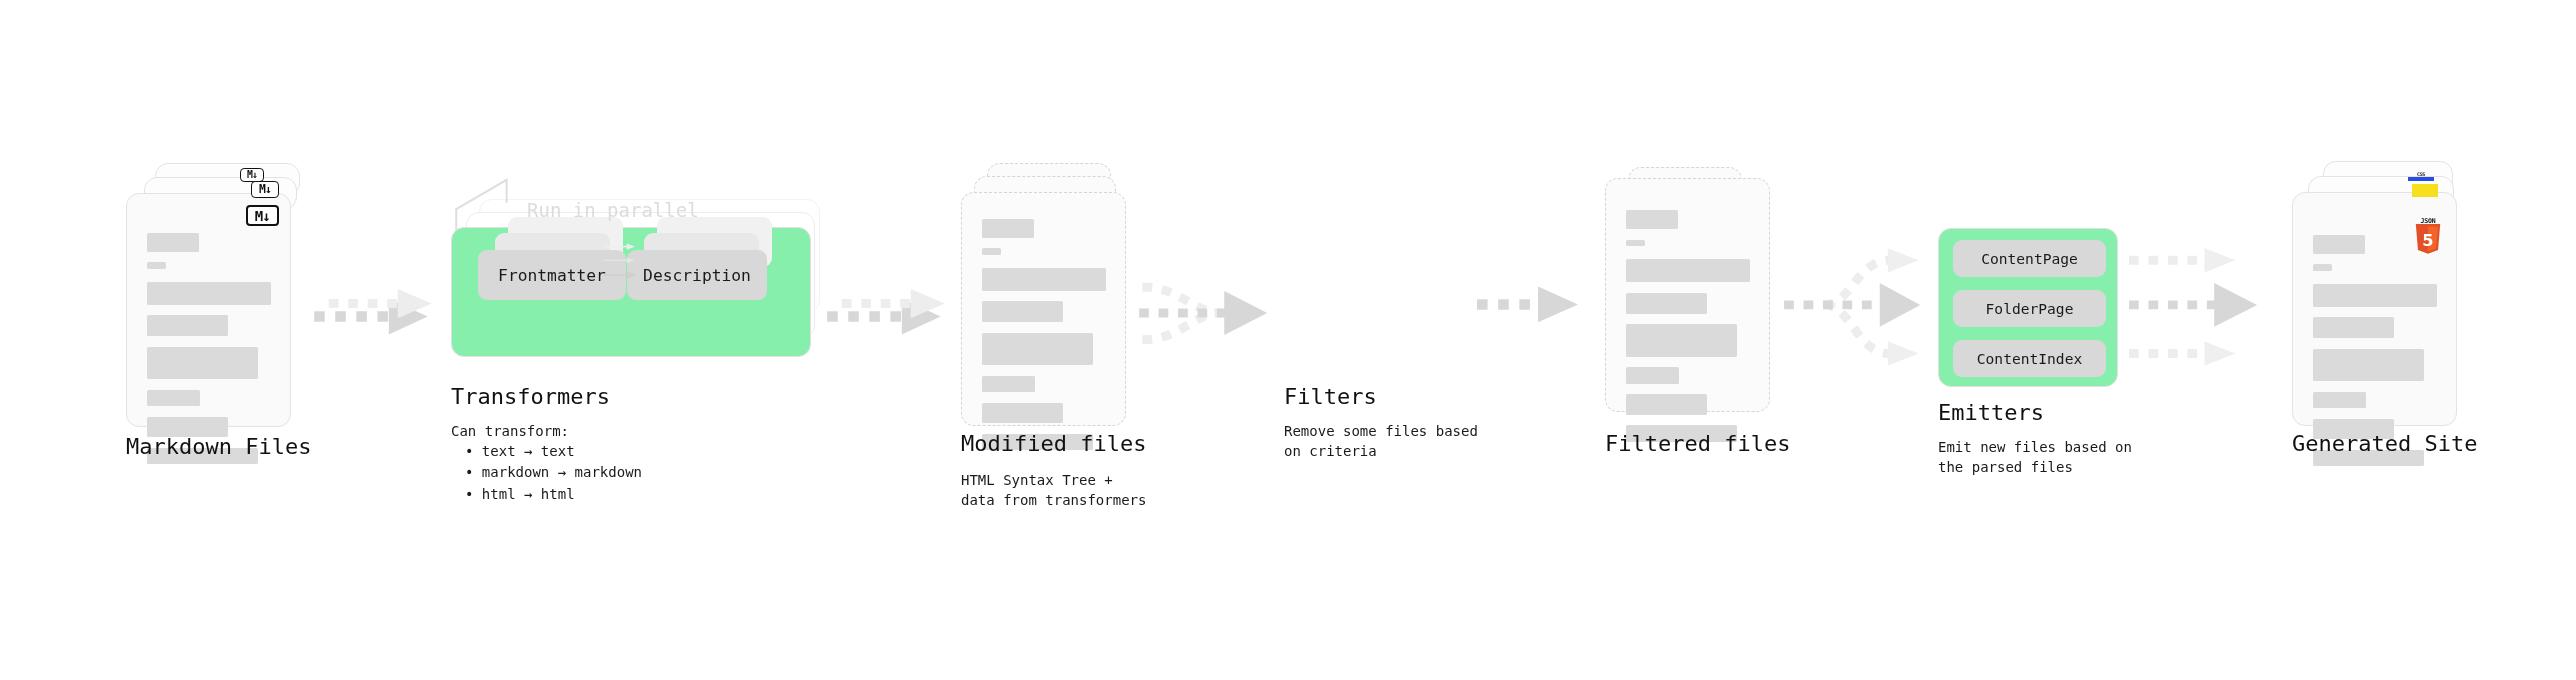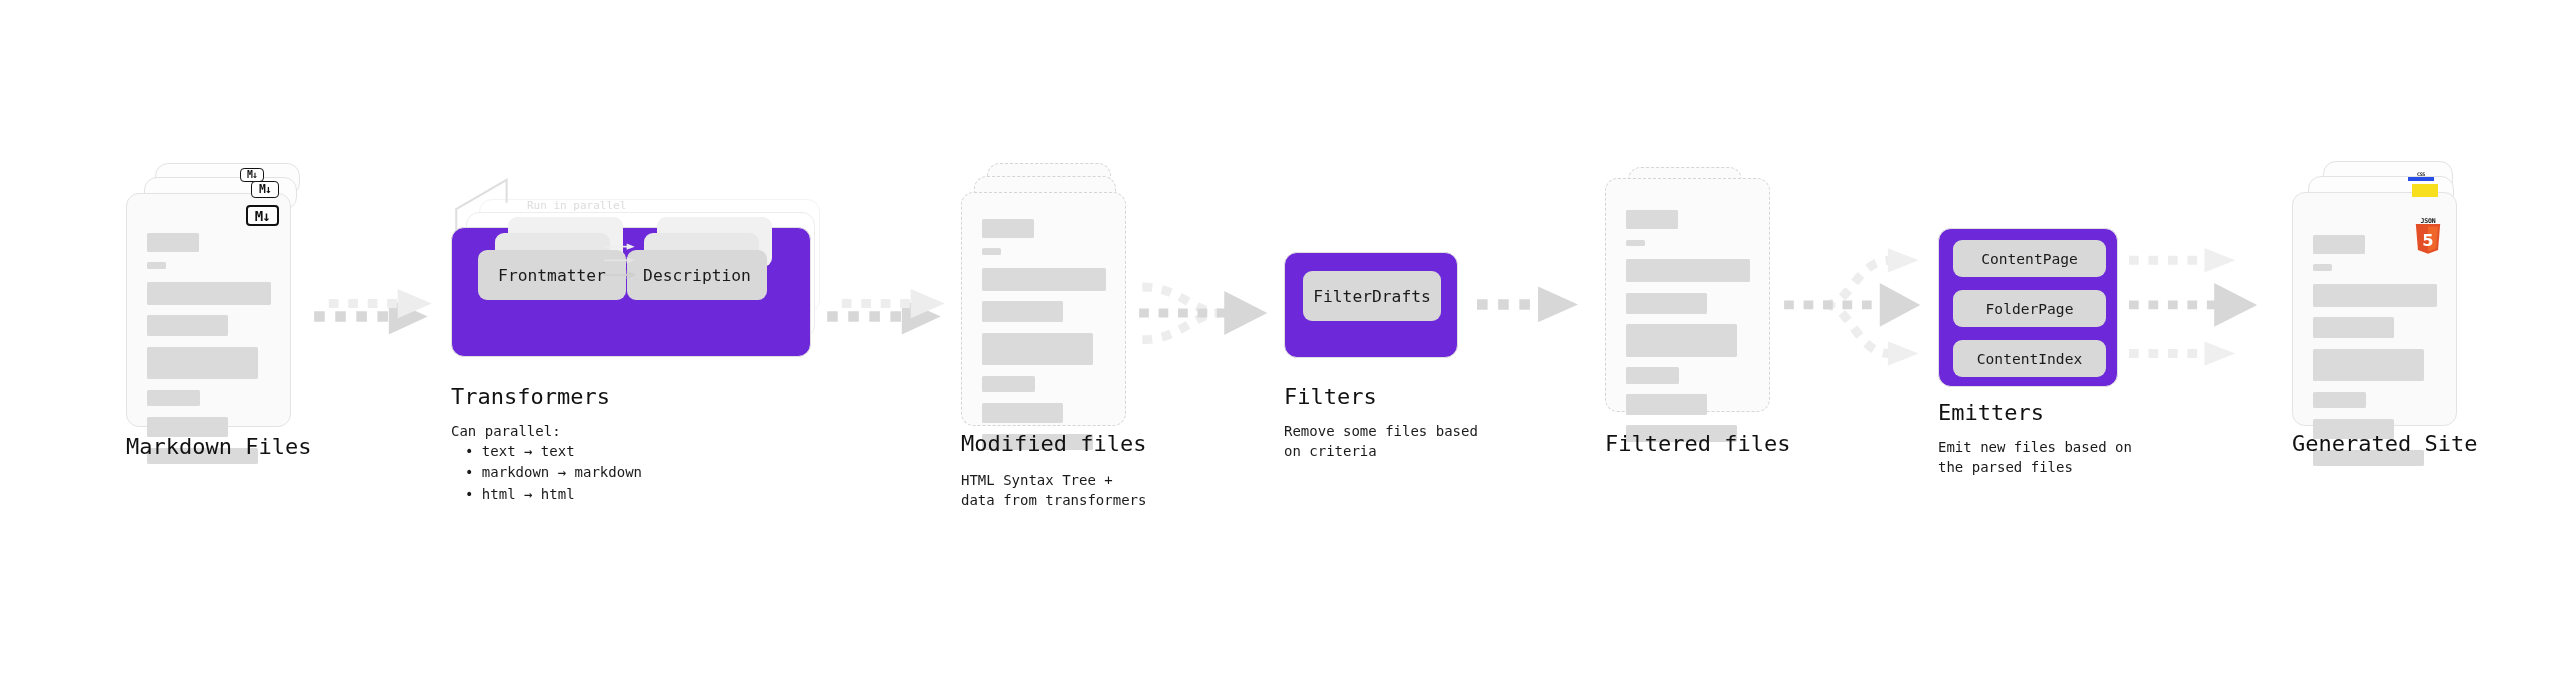--- a/index.html
+++ b/index.html
@@ -52,21 +52,21 @@
   }
   .js-badge { width: 26px; height: 13px; background: #f7df1e; }
   .css-badge { width: 26px; height: 4.1px; background: #264de4; }
   .css-badge-txt { font-size: 4.9px; font-weight: bold; color: #111; text-align:center; letter-spacing:-0.3px;}
 
   
   .gbox {
     position: absolute;
     border: 1.6px solid #e0e0e0;
     border-radius: 13px;
-    background: #6d28d9;
+    background: #86efac;
   }
   .gbox.faint  { border-color: #ededed; background: #ffffff; }
   .gbox.faint2 { border-color: #f3f3f3; background: #ffffff; }
 
   .pill {
     position: absolute;
     background: #d8d8d8;
     border-radius: 9px;
     display: flex; align-items: center; justify-content: center;
     font-size: 16.3px; color: #1a1a1a; white-space: nowrap;
@@ -78,21 +78,21 @@
   .title {
     position: absolute;
     font-size: 22px; color: #111; white-space: nowrap;
   }
   .sub {
     position: absolute;
     font-size: 14px; line-height: 20.3px; color: #1a1a1a; white-space: pre;
   }
   .note {
     position: absolute;
-    font-size: 11px; color: #dcdcdc; white-space: nowrap;
+    font-size: 19px; color: #dcdcdc; white-space: nowrap;
   }
   .bullets { position: absolute; font-size: 14px; line-height: 20.3px; color:#1a1a1a; white-space: pre; }
 
   svg { display: block; overflow: visible; }
 </style>
 </head>
 <body>
 
 <div id="stage">
 
@@ -161,21 +161,21 @@
       </svg>
 
       <svg style="position:absolute; left:4.9px; top:-24.4px;" width="98" height="65" viewBox="0 0 120 80">
         <path d="M0 68 L0 42 L62 6 L62 34" stroke="#dedede" stroke-width="2.5" fill="none"></path>
       </svg>
     </div>
   </div>
   <div class="note" style="left:527px; top:199px;">Run in parallel</div>
 
   <div class="title" style="left:451px; top:384px;">Transformers</div>
-  <div class="sub" style="left:451px; top:421px;">Can parallel:</div>
+  <div class="sub" style="left:451px; top:421px;">Can transform:</div>
   <div class="bullets" style="left:465px; top:441px;">• text → text</div>
   <div class="bullets" style="left:465px; top:462px;">• markdown → markdown</div>
   <div class="bullets" style="left:465px; top:484px;">• html → html</div>
 
   <svg class="node" style="left:827px; top:276px;" width="122" height="73" viewBox="0 0 150 90">
     <g>
       <line x1="0" y1="50" x2="95" y2="50" stroke="#d7d7d7" stroke-width="13" stroke-dasharray="13 13"></line>
       <polygon points="92,28 140,50 92,72" fill="#d7d7d7"></polygon>
       <line x1="18" y1="34" x2="105" y2="34" stroke="#ededed" stroke-width="11" stroke-dasharray="12 12"></line>
       <polygon points="103,16 145,34 103,52" fill="#ededed"></polygon>
@@ -206,25 +206,20 @@
 
   <svg class="node" style="left:1131px; top:252px;" width="146" height="122" viewBox="0 0 180 150">
     <g fill="none" stroke-width="11" stroke-dasharray="12 12">
       <path d="M14 43 C60 43 78 75 110 75" stroke="#ededed"></path>
       <path d="M14 108 C60 108 78 75 110 75" stroke="#ededed"></path>
       <line x1="10" y1="75" x2="118" y2="75" stroke="#d7d7d7"></line>
     </g>
     <polygon points="115,48 168,75 115,102" fill="#d7d7d7"></polygon>
   </svg>
 
-  <div class="node" style="left:1284px; top:252px;">
-    <div class="gbox" style="position:relative; left:0; top:0; width:174px; height:106px;">
-      <div class="pill" style="left:18px; top:18px; width:138px; height:50px;">FilterDrafts</div>
-    </div>
-  </div>
   <div class="title" style="left:1284px; top:384px;">Filters</div>
   <div class="sub" style="left:1284px; top:421px;">Remove some files based
 on criteria</div>
 
   <svg class="node" style="left:1477px; top:284px;" width="114" height="49" viewBox="0 0 140 60">
     <line x1="0" y1="25" x2="78" y2="25" stroke="#d7d7d7" stroke-width="13" stroke-dasharray="13 13"></line>
     <polygon points="75,3 124,25 75,47" fill="#d7d7d7"></polygon>
   </svg>
 
   <div class="node" style="left:1605px; top:167px;">

